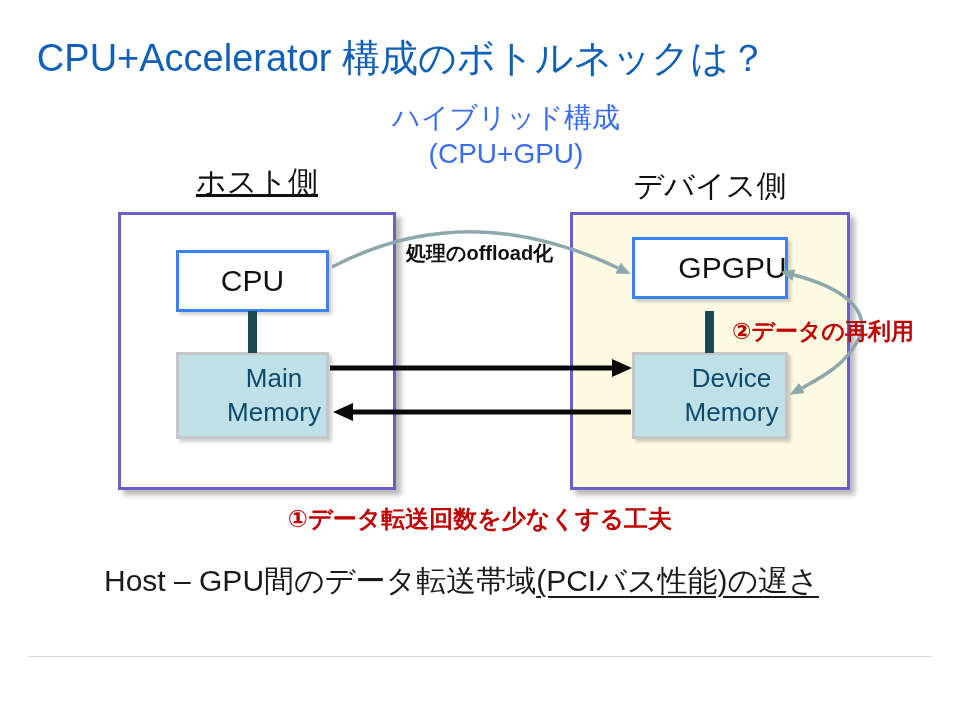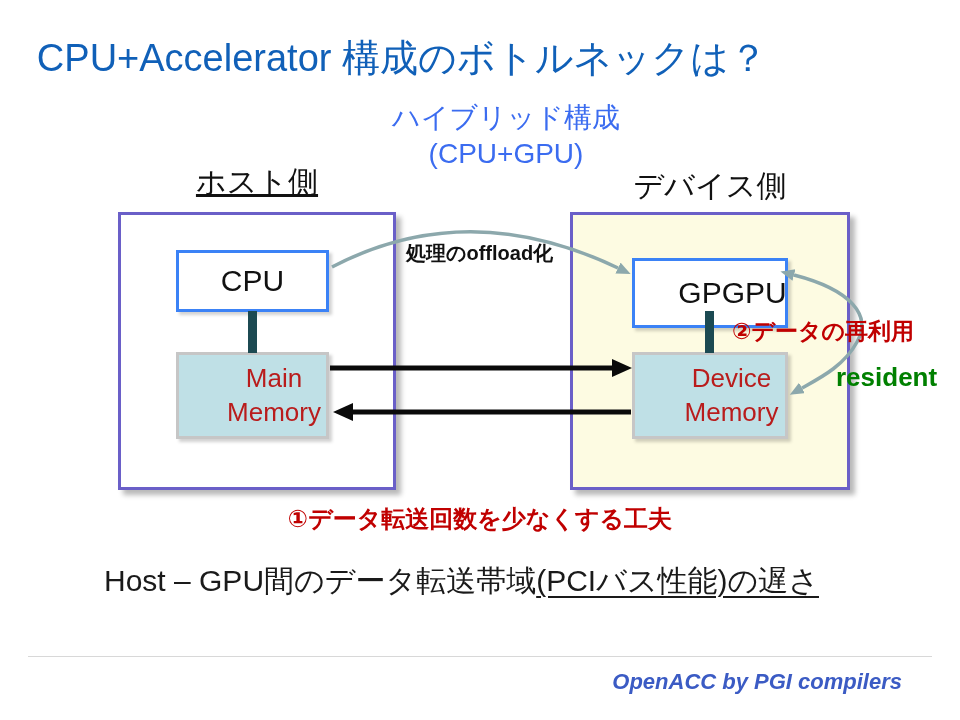--- a/index.html
+++ b/index.html
@@ -45,27 +45,27 @@
   .device-box{left:570px;top:212px;width:280px;height:278px;background:#FDFBE2;}
   .chip-box{
     box-sizing:border-box;
     border:3px solid #3b82f6;
     background:#ffffff;
     display:flex;align-items:center;justify-content:center;
     font-size:30px;color:#111111;
     box-shadow:3px 3px 3px rgba(0,0,0,0.18);
   }
   .cpu-box{left:176px;top:250px;width:153px;height:62px;}
-  .gpgpu-box{left:632px;top:258px;width:156px;height:70px;padding-left:45px;}
+  .gpgpu-box{left:632px;top:237px;width:156px;height:62px;padding-left:45px;}
   .mem-box{
     box-sizing:border-box;
     border:3px solid #C6C6C6;
     background:#BFE0E6;
     display:flex;flex-direction:column;align-items:center;justify-content:center;
-    font-size:26px;line-height:1.3;color:#b91c1c;
+    font-size:26px;line-height:1.3;color:#0c4a6e;
     box-shadow:3px 3px 3px rgba(0,0,0,0.18);
     text-align:center;
     padding-left:43px;
   }
   .main-memory-box{left:176px;top:352px;width:153px;height:87px;}
   .device-memory-box{left:632px;top:352px;width:156px;height:87px;}
   .connector{background:#1C4A52;}
   .connector-cpu{left:248px;top:311px;width:9px;height:42px;}
   .connector-gpu{left:705px;top:311px;width:9px;height:42px;}
   .arrow-layer{left:0;top:0;width:960px;height:720px;pointer-events:none;}
@@ -165,23 +165,21 @@
 
     <path d="M 794 275 C 852 290 872 316 857 342 C 844 366 820 378 802 388" fill="none" stroke="#8CA8AC" stroke-width="3.5" marker-start="url(#head-teal-rev)" marker-end="url(#head-teal)"></path>
 
     <path d="M 330 368 L 612 368" fill="none" stroke="#0A0A0A" stroke-width="5" marker-end="url(#head-black)"></path>
 
     <path d="M 631 412 L 353 412" fill="none" stroke="#0A0A0A" stroke-width="5" marker-end="url(#head-black)"></path>
   </svg>
 
   <div class="abs offload-label">処理のoffload化</div>
   <div class="abs reuse-label">②データの再利用</div>
-  <div class="abs resident-label">resident</div>
   <div class="abs note1">①データ転送回数を少なくする工夫</div>
 
   <div class="abs bottom-heading">
     <span>Host – GPU間のデータ転送帯域</span><span class="u">(PCIバス性能)の遅さ</span>
   </div>
 
   <div class="abs divider"></div>
-  <div class="abs footer-credit">OpenACC by PGI compilers</div>
 
 </div>
 
 </body></html>

